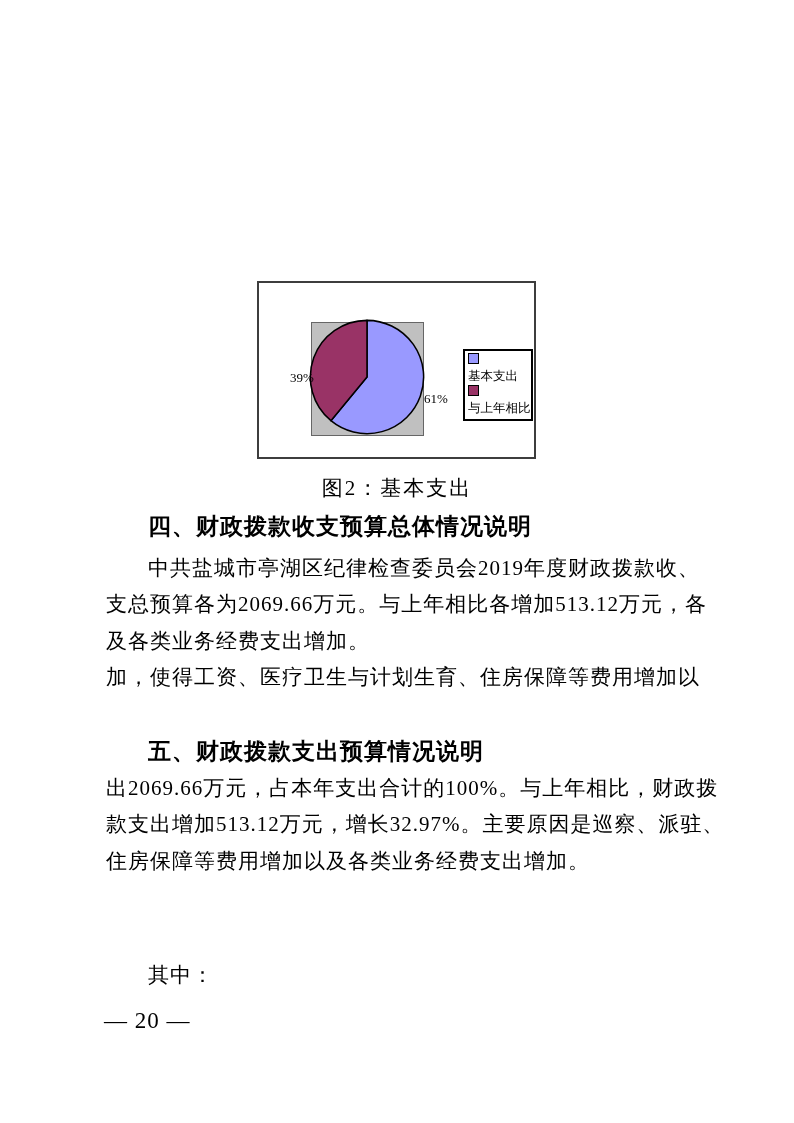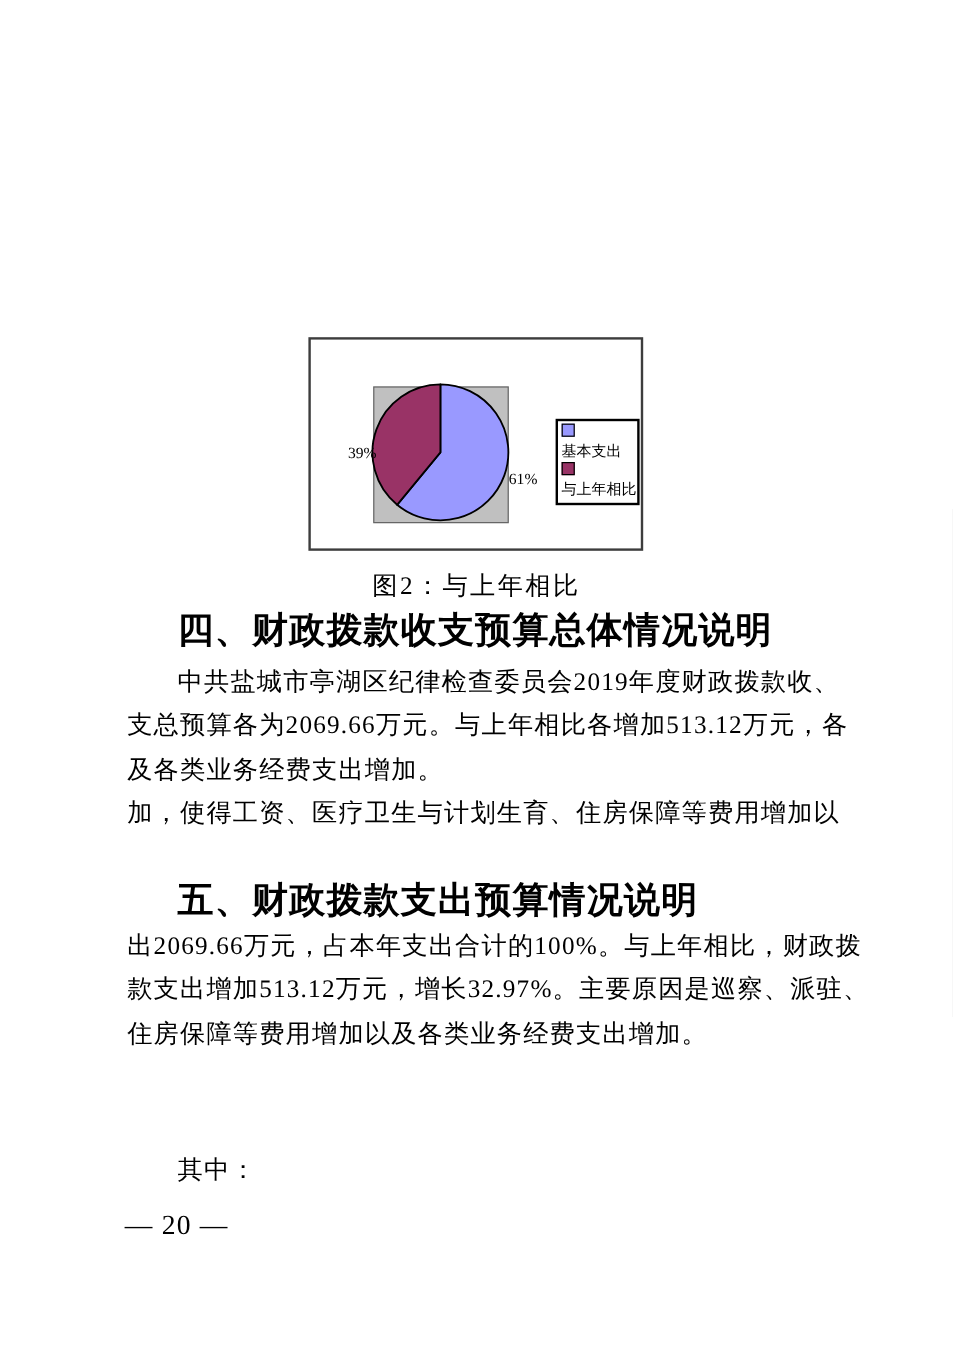--- a/index.html
+++ b/index.html
@@ -27,21 +27,21 @@
     white-space: nowrap;
   }
   .para .line { line-height: 36.4px; }
   .indent { text-indent: 42px; }
   .heading {
     position: absolute;
     left: 106px;
     width: 620px;
     font-family: "Liberation Sans", "DejaVu Sans", sans-serif;
     font-weight: bold;
-    font-size: 30px;
+    font-size: 23px;
     line-height: 30px;
     text-indent: 42px;
     letter-spacing: 1px;
     white-space: nowrap;
   }
   
   .chart-frame {
     position: absolute;
     left: 257px;
     top: 281px;
@@ -142,21 +142,21 @@
         <span class="legend-swatch" style="background-color: rgb(153, 153, 255);"></span>
         <span>基本支出</span>
       </div>
       <div class="legend-item">
         <span class="legend-swatch" style="background-color: rgb(153, 51, 102);"></span>
         <span>与上年相比</span>
       </div>
     </div>
   </div>
 
-  <div class="caption">图2：与上年相比</div>
+  <div class="caption">图2：基本支出</div>
 
   <div class="heading" style="top:511px;">四、财政拨款收支预算总体情况说明</div>
   <div class="textblock para" style="top:550px;">
     <div class="line indent">中共盐城市亭湖区纪律检查委员会2019年度财政拨款收、</div>
     <div class="line">支总预算各为2069.66万元。与上年相比各增加513.12万元，各</div>
     <div class="line">及各类业务经费支出增加。</div>
     <div class="line">加，使得工资、医疗卫生与计划生育、住房保障等费用增加以</div>
   </div>
 
   <div class="heading" style="top:736px;">五、财政拨款支出预算情况说明</div>

